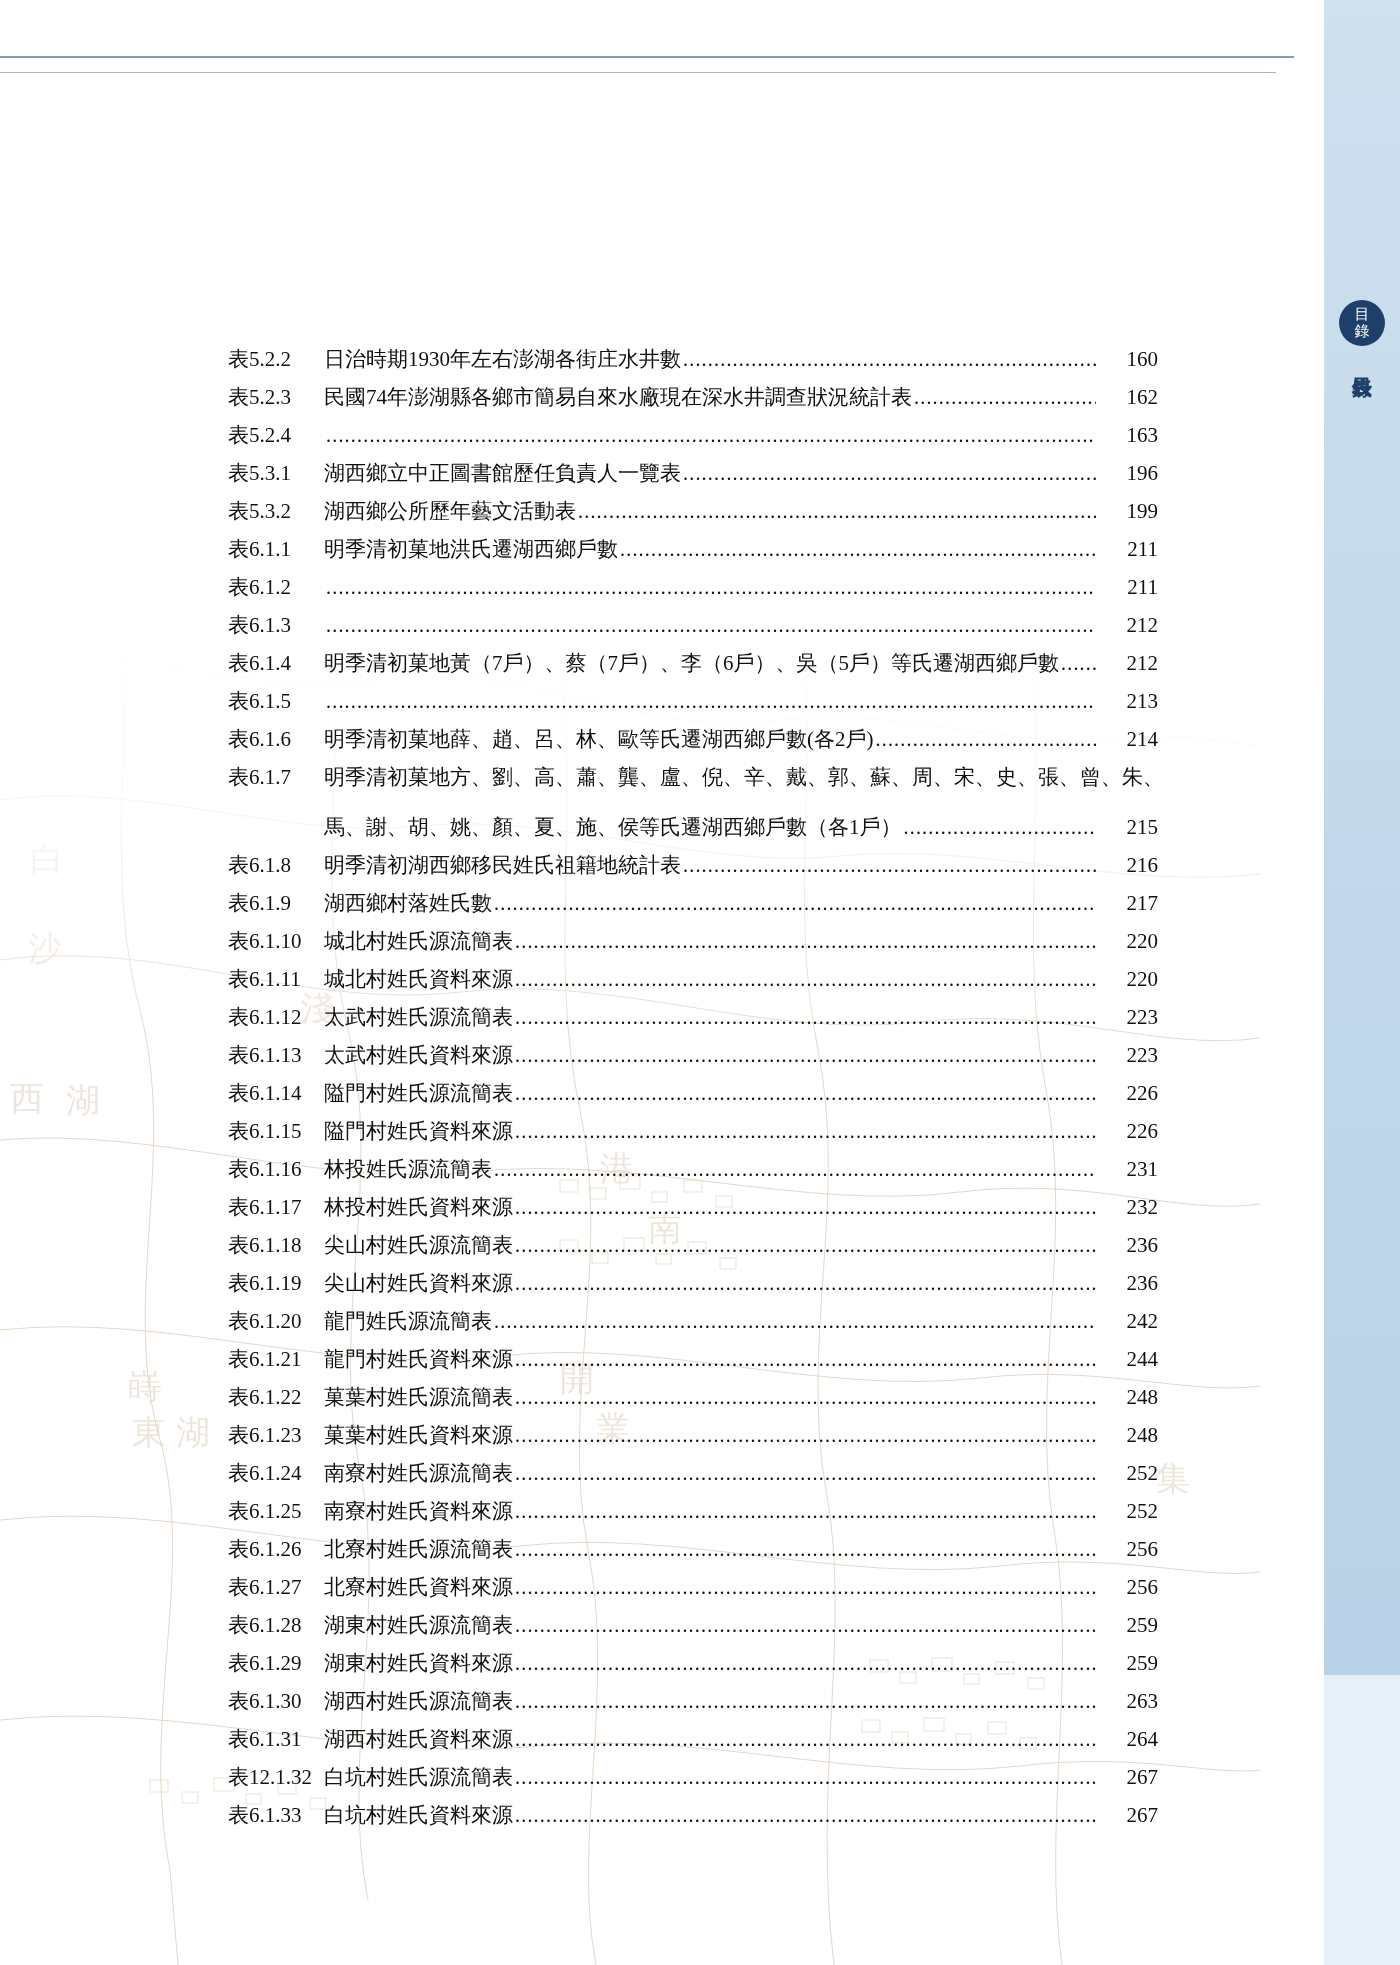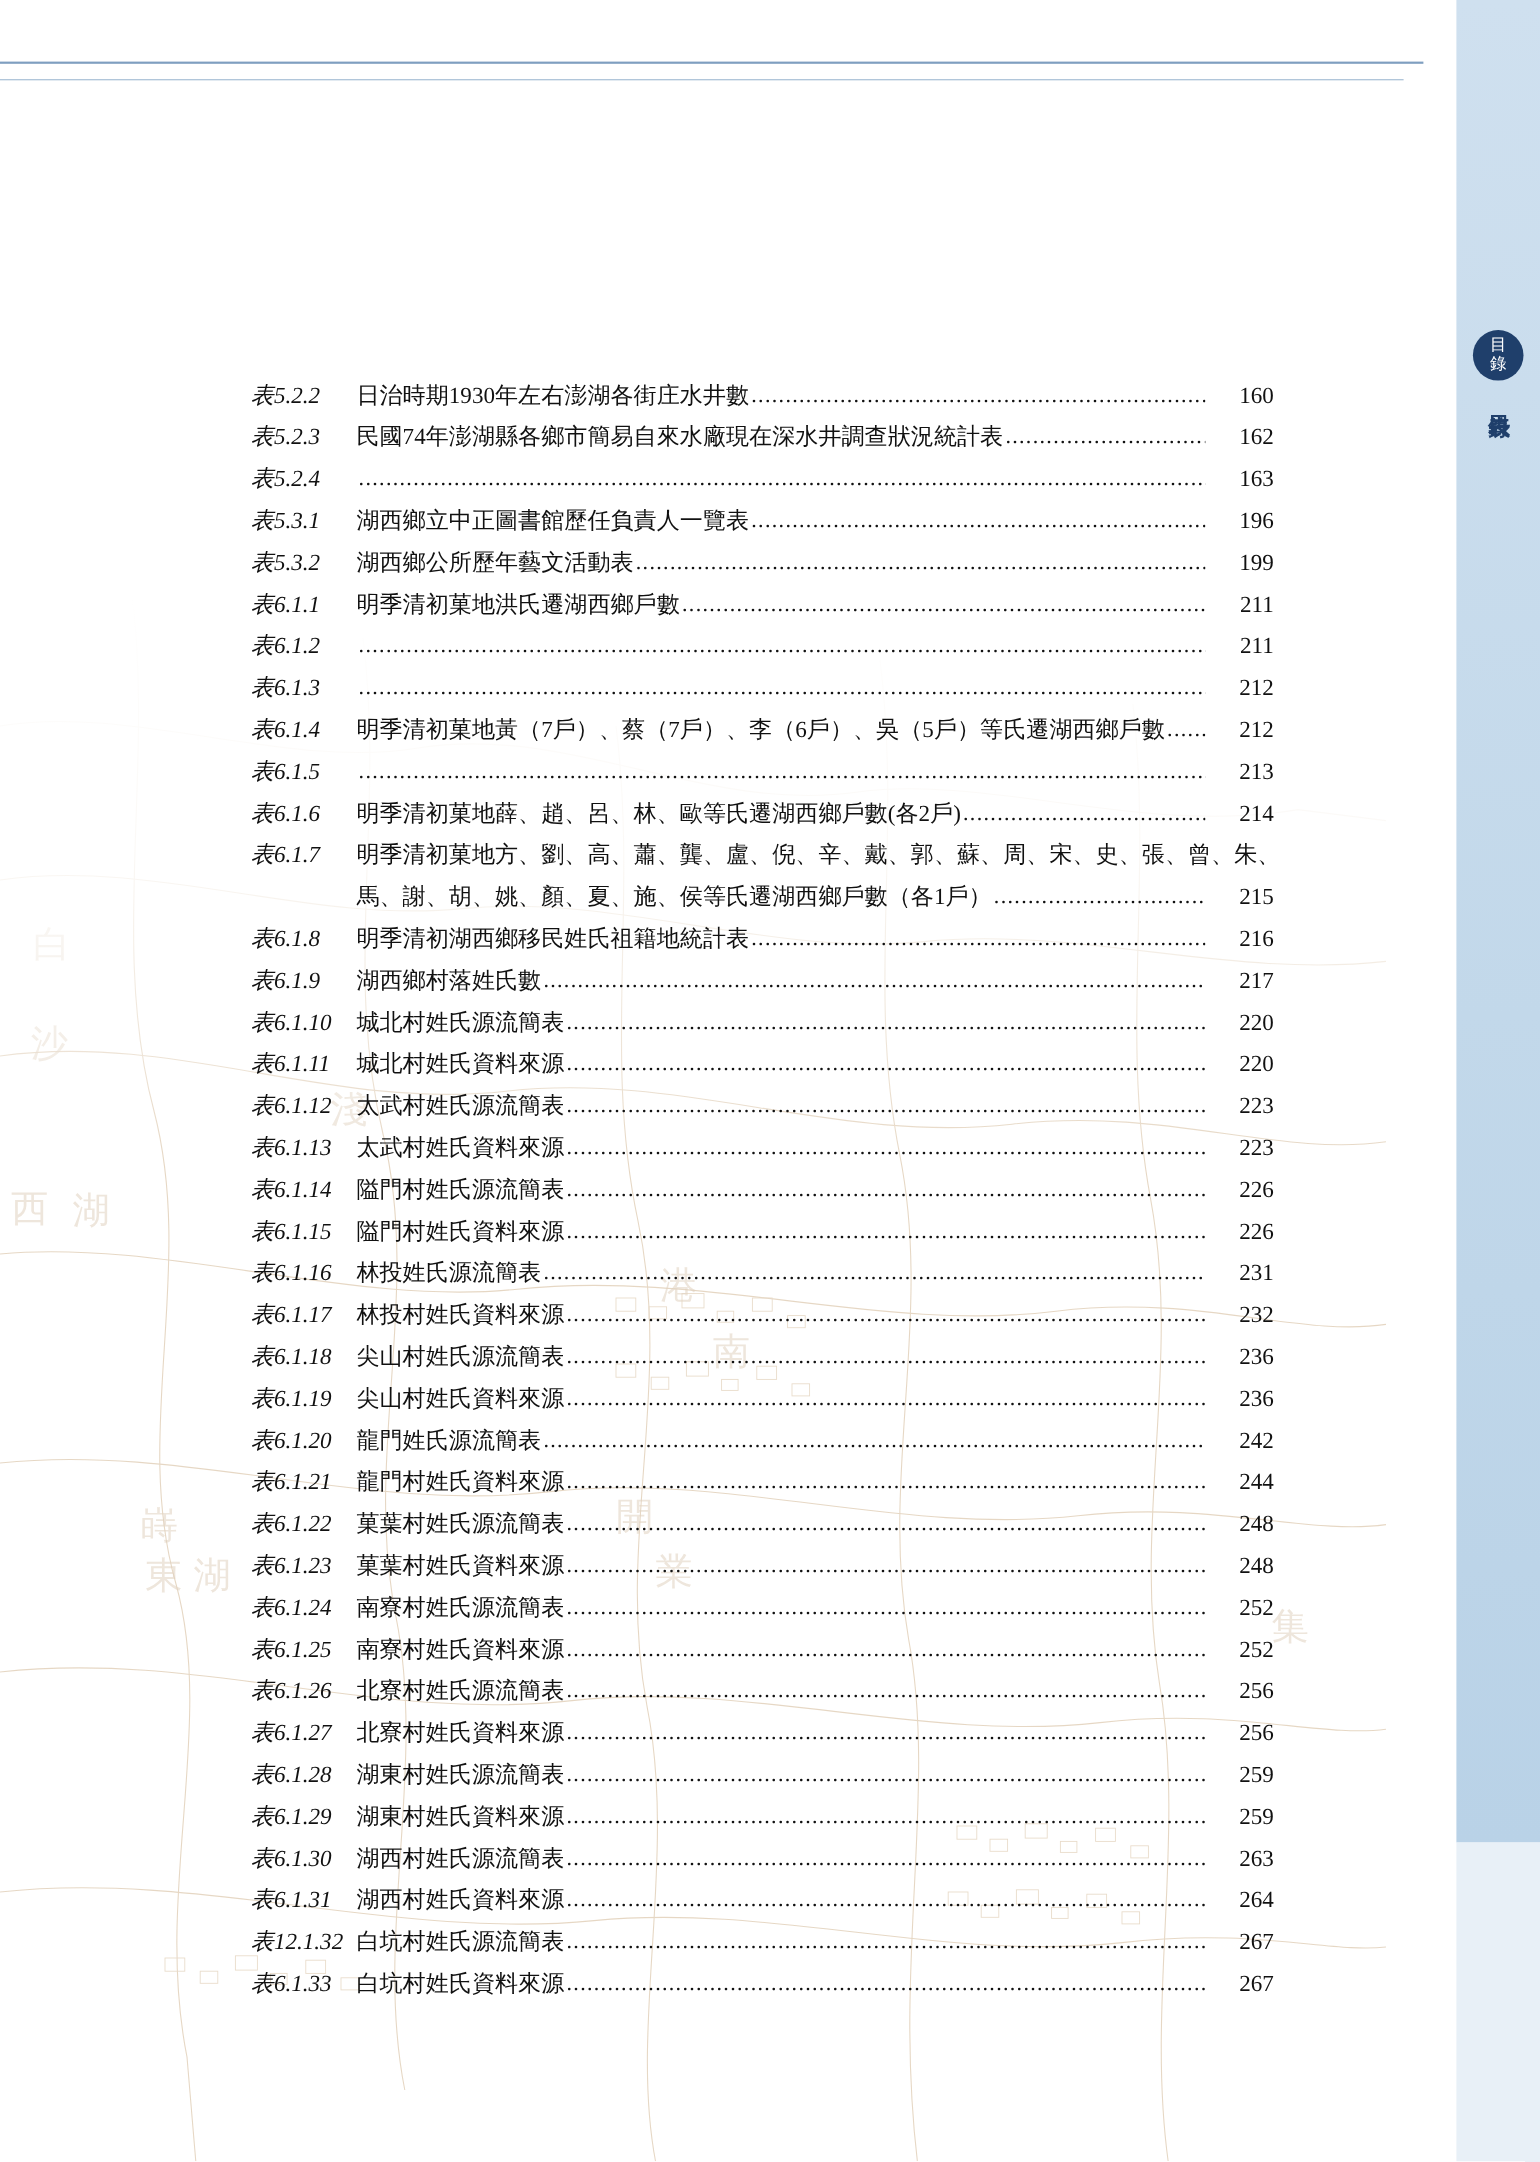--- a/index.html
+++ b/index.html
@@ -123,21 +123,20 @@
     align-items: flex-start;
     font-size: 21px;
     line-height: 38px;
     color: #111111;
     white-space: nowrap;
   }
   .toc-num {
     width: 96px;
     flex: 0 0 96px;
     letter-spacing: 0px;
-    font-style: italic;
   }
   .toc-mid {
     flex: 1 1 auto;
     position: relative;
     overflow: hidden;
     display: flex;
     align-items: flex-start;
   }
   .toc-title {
     white-space: nowrap;
@@ -153,21 +152,21 @@
   }
   .toc-page {
     width: 56px;
     flex: 0 0 56px;
     text-align: right;
     padding-left: 6px;
   }
   
   .toc-row.wrap { display: block; }
   .toc-row.wrap .line1 { display: flex; }
-  .toc-row.wrap .line2 { display: flex; }
+  .toc-row.wrap .line2 { display: flex; margin-top: 12px; }
   .toc-row.wrap .line1 .toc-title { white-space: nowrap; }
   .toc-row.wrap .line2 .toc-num { width: 96px; flex: 0 0 96px; }
 
   
   .footer {
     position: absolute;
     left: 0;
     top: 1880px;
     width: 1260px;
     height: 40px;

